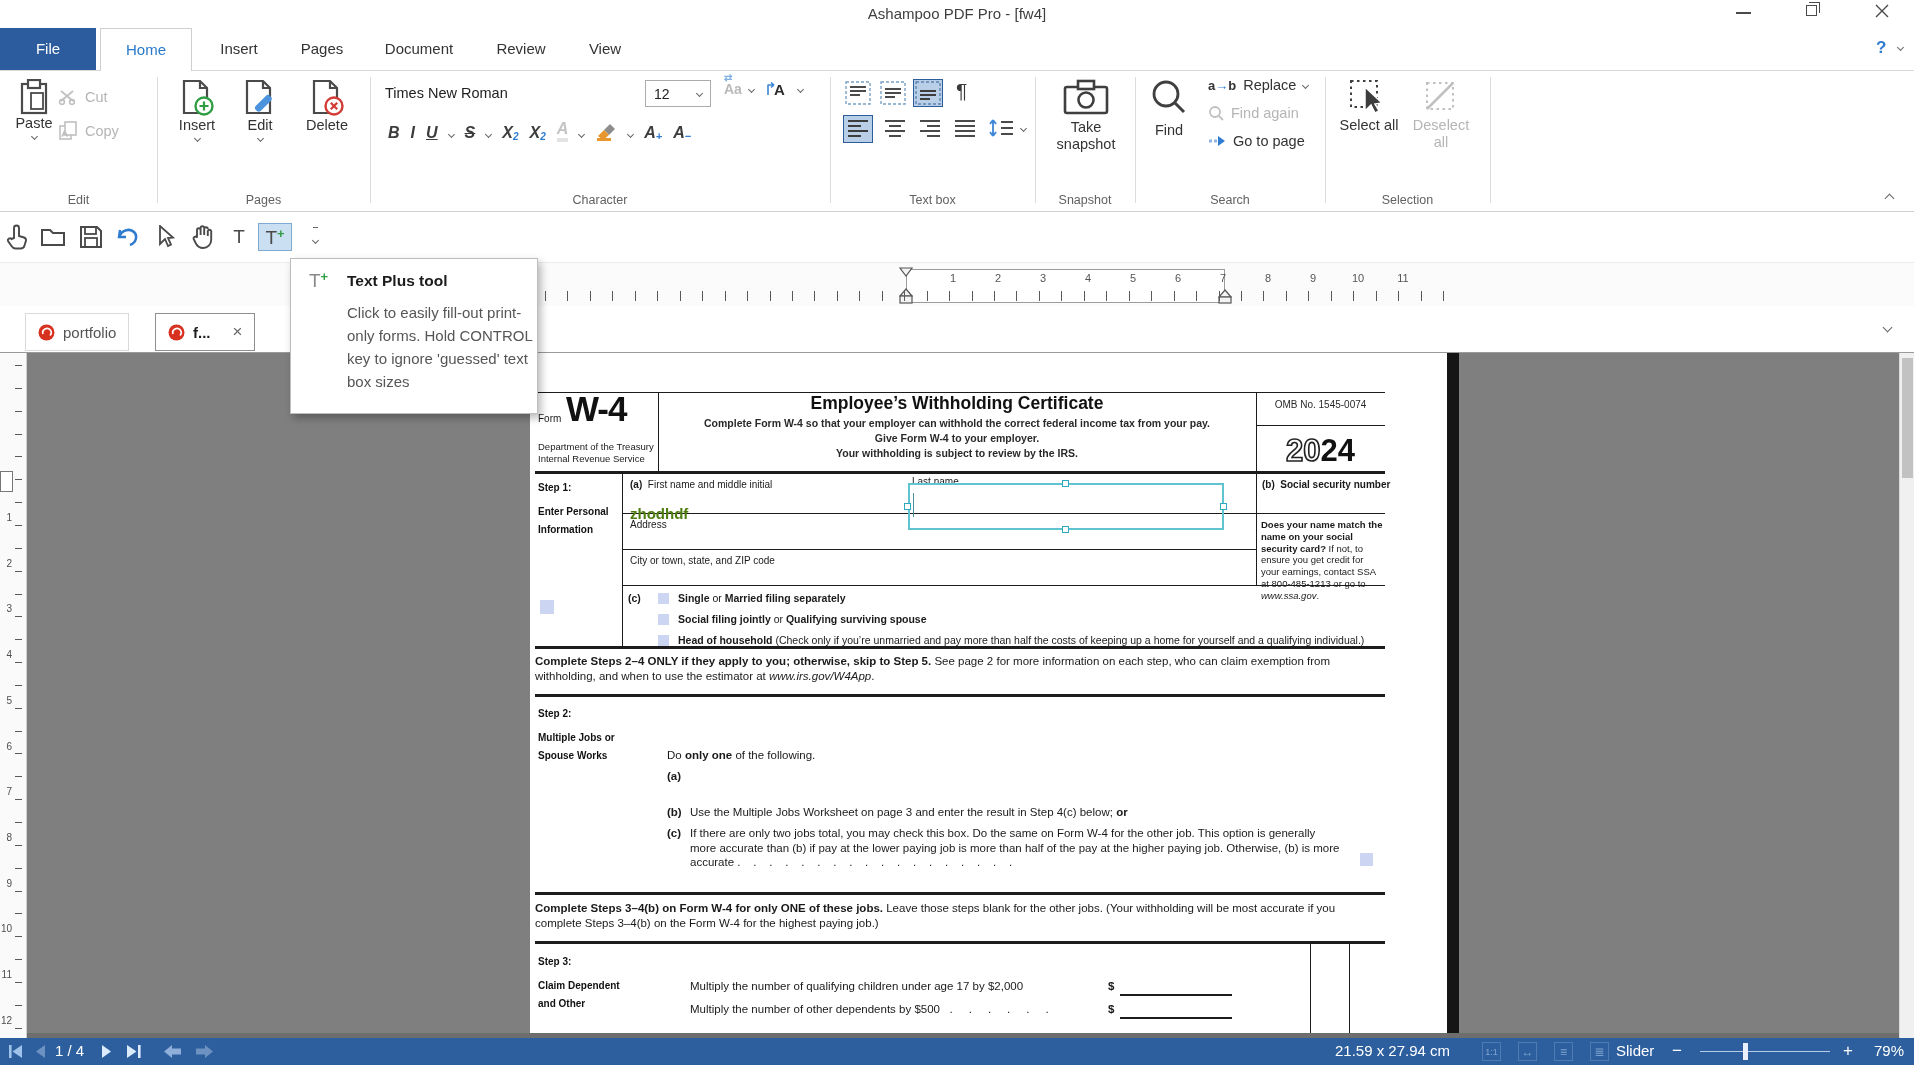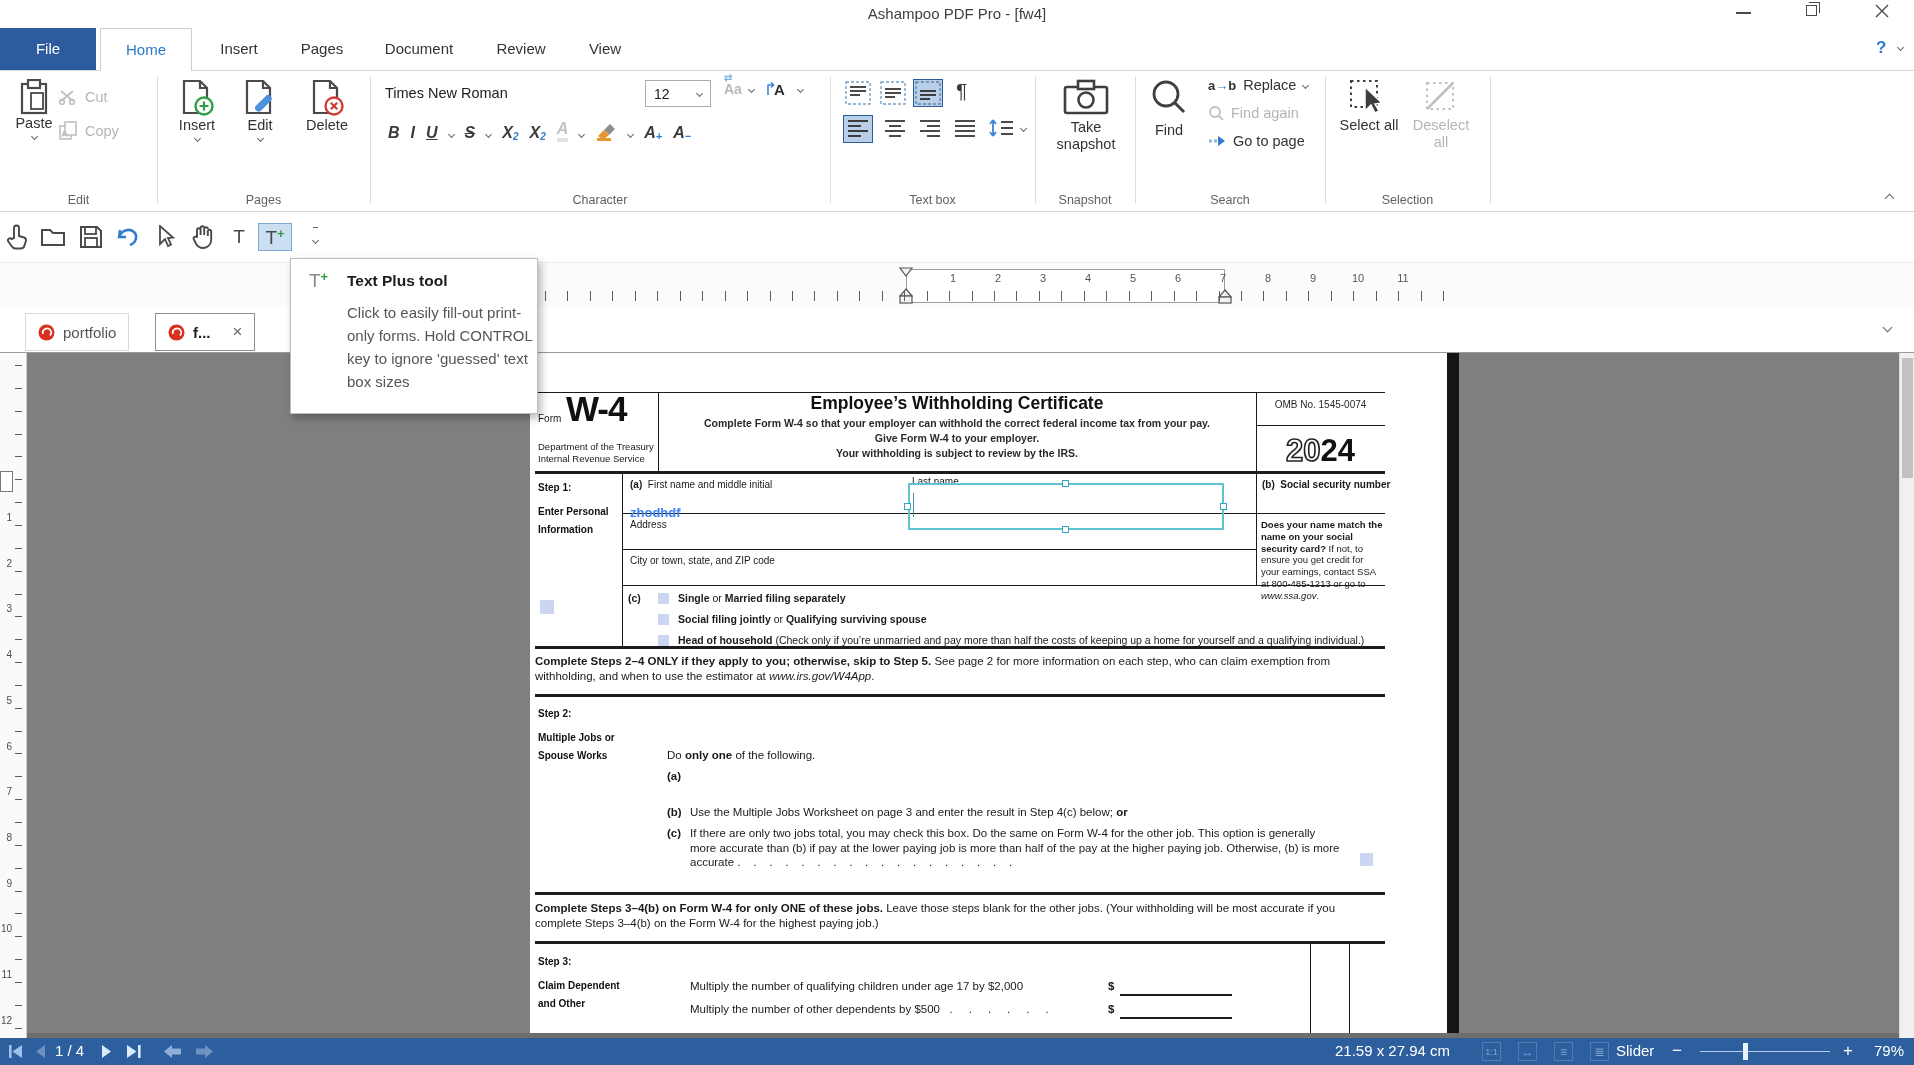--- a/index.html
+++ b/index.html
@@ -540,21 +540,21 @@
       <div class="ln" style="left:92px;top:160px;width:763px;height:1px"></div>
       <div class="ln" style="left:92px;top:196px;width:634px;height:1px"></div>
       <div class="ln" style="left:92px;top:232px;width:763px;height:1px"></div>
       <div class="ln" style="left:5px;top:293px;width:850px;height:3px"></div>
 
       <div class="abs fstep" style="left:8px;top:126px">Step 1:</div>
       <div class="abs fstep" style="left:8px;top:150px;width:85px">Enter Personal Information</div>
       <div class="abs f10" style="left:100px;top:126px">
         <span class="fb">(a)</span>&nbsp;&nbsp;<span>First name and middle initial</span>
       </div>
-      <div class="abs" style="left:100px;top:152px;font-size:13px;font-weight:bold;color:#3b82f6">zhodhdf</div>
+      <div class="abs" style="left:100px;top:152px;font-size:15px;font-weight:bold;color:#4d7c0f">zhodhdf</div>
       <div class="abs f10" style="left:382px;top:123px">Last name</div>
       <div class="cyanbox" style="left:378px;top:130px;width:316px;height:47px">
         <div class="abs" style="left:3px;top:8px;width:1px;height:24px;background:#4a8f9e"></div>
       </div>
       <div class="hdl" style="left:532px;top:127px"></div>
       <div class="hdl" style="left:532px;top:173px"></div>
       <div class="hdl" style="left:374px;top:150px"></div>
       <div class="hdl" style="left:690px;top:150px"></div>
       <div class="abs f10 fb" style="left:732px;top:126px">
         <span>(b)</span>&nbsp;&nbsp;<span>Social security number</span>

